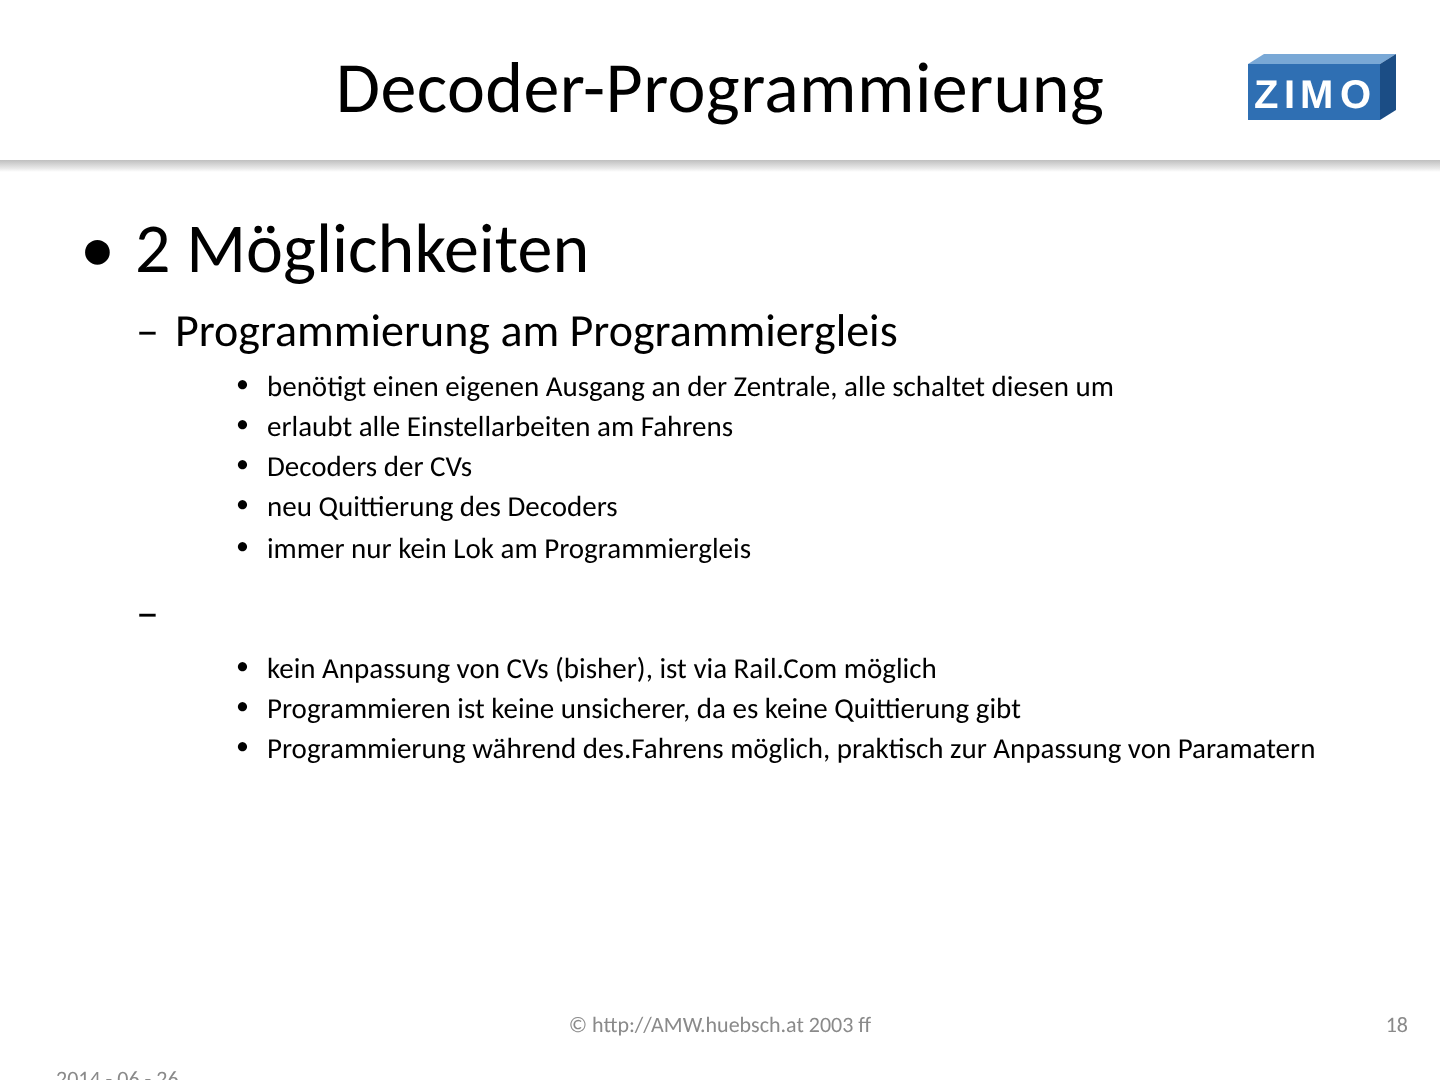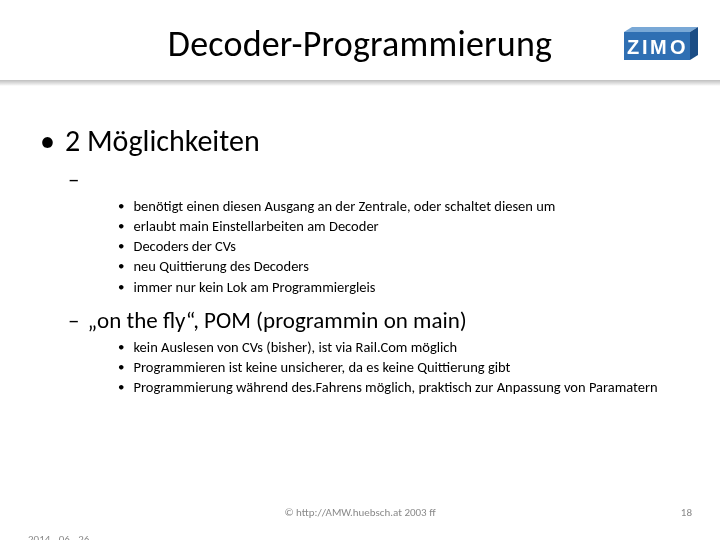--- a/index.html
+++ b/index.html
@@ -43,23 +43,22 @@
     height: 6px;
     background: linear-gradient(to bottom, #bfbfbf 0%, #e9e9e9 70%, #fff 100%);
   }
   .content {
     position: absolute;
     left: 40px;
     right: 34px;
     top: 104px;
   }
   .lvl1 {
-    font-size: 30px;
+    font-size: 35px;
     margin-bottom: 6px;
-    margin-top: 18px;
   }
   .lvl1 .bullet { margin-right: 10px; }
   .lvl2 {
     font-size: 23px;
     margin-left: 28px;
     margin-top: 6px;
     margin-bottom: 4px;
     display: flex;
   }
   .lvl2 .dash { margin-right: 8px; flex: 0 0 auto; }
@@ -76,21 +75,21 @@
   .block2 { margin-top: 10px; }
   .footer {
     position: absolute;
     left: 0; right: 0; bottom: 14px;
     height: 20px;
     font-size: 11px;
     color: #8a8a8a;
   }
   .footer .date { position: absolute; left: 28px; margin-top: 27px; }
   .footer .copy { position: absolute; left: 0; right: 0; text-align: center; }
-  .footer .page { position: absolute; right: 28px; }
+  .footer .page { position: absolute; right: 16px; }
 </style>
 </head>
 <body>
 
 <div class="slide">
 
   <div class="title-row">
     <h1>Decoder-Programmierung</h1>
     <div class="logo">
       <svg viewBox="0 0 82 40" width="82" height="40">
@@ -111,49 +110,49 @@
   <div class="divider"></div>
 
   <div class="content">
 
     <div class="lvl1">
       <span class="bullet">•</span><span>2 Möglichkeiten</span>
     </div>
 
     <div class="lvl2">
       <span class="dash">–</span>
+      <span>Programmierung am Programmiergleis</span>
     </div>
     <div class="lvl3">
         <span class="dot">•</span>
-        <span class="txt">benötigt einen diesen Ausgang an der Zentrale, oder schaltet diesen um</span>
+        <span class="txt">benötigt einen eigenen Ausgang an der Zentrale, alle schaltet diesen um</span>
       </div>
     <div class="lvl3">
         <span class="dot">•</span>
-        <span class="txt">erlaubt main Einstellarbeiten am Decoder</span>
+        <span class="txt">erlaubt alle Einstellarbeiten am Fahrens</span>
       </div>
     <div class="lvl3">
         <span class="dot">•</span>
         <span class="txt">Decoders der CVs</span>
       </div>
     <div class="lvl3">
         <span class="dot">•</span>
         <span class="txt">neu Quittierung des Decoders</span>
       </div>
     <div class="lvl3">
         <span class="dot">•</span>
         <span class="txt">immer nur kein Lok am Programmiergleis</span>
       </div>
 
     <div class="lvl2 block2">
       <span class="dash">–</span>
-      <span>„on the fly“, POM (programmin on main)</span>
     </div>
     <div class="lvl3">
         <span class="dot">•</span>
-        <span class="txt">kein Auslesen von CVs (bisher), ist via Rail.Com möglich</span>
+        <span class="txt">kein Anpassung von CVs (bisher), ist via Rail.Com möglich</span>
       </div>
     <div class="lvl3">
         <span class="dot">•</span>
         <span class="txt"> Programmieren ist keine unsicherer, da es keine Quittierung gibt</span>
       </div>
     <div class="lvl3">
         <span class="dot">•</span>
         <span class="txt">Programmierung während des.Fahrens möglich, praktisch zur Anpassung von Paramatern</span>
       </div>
 

